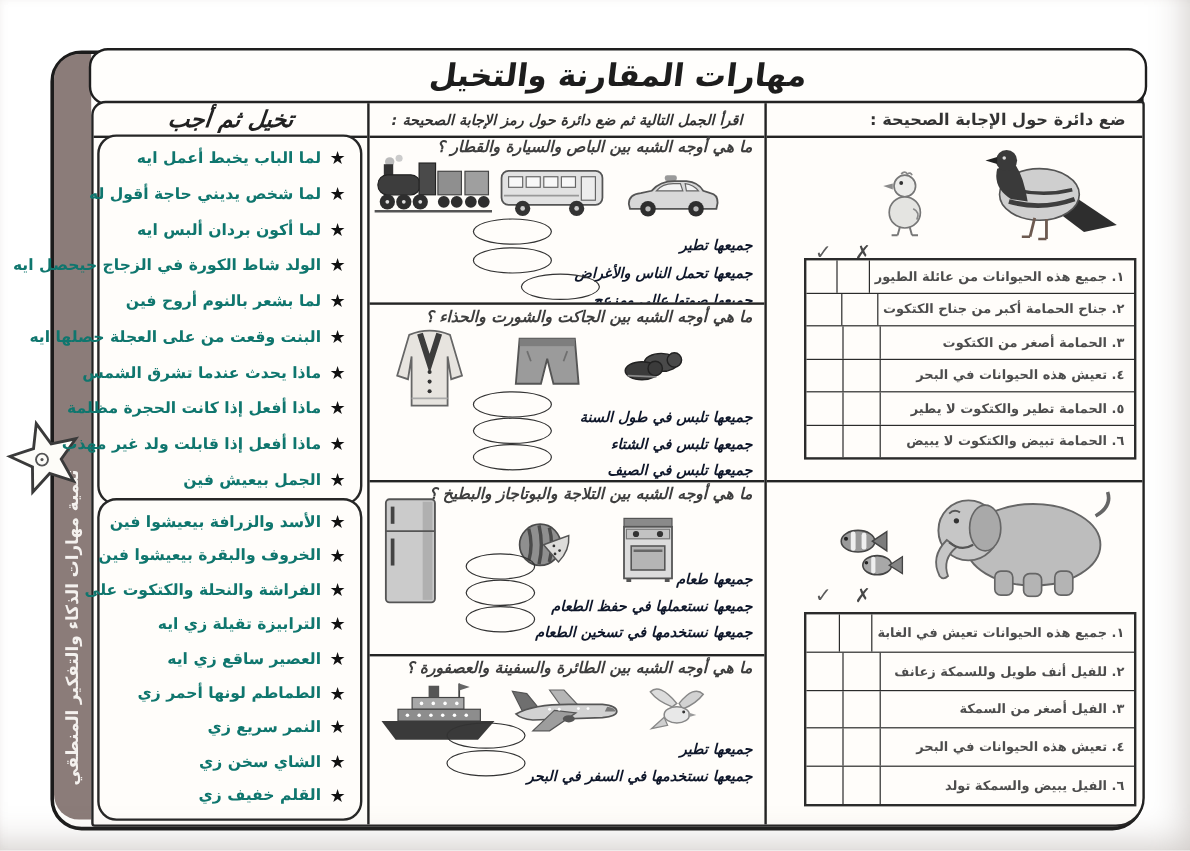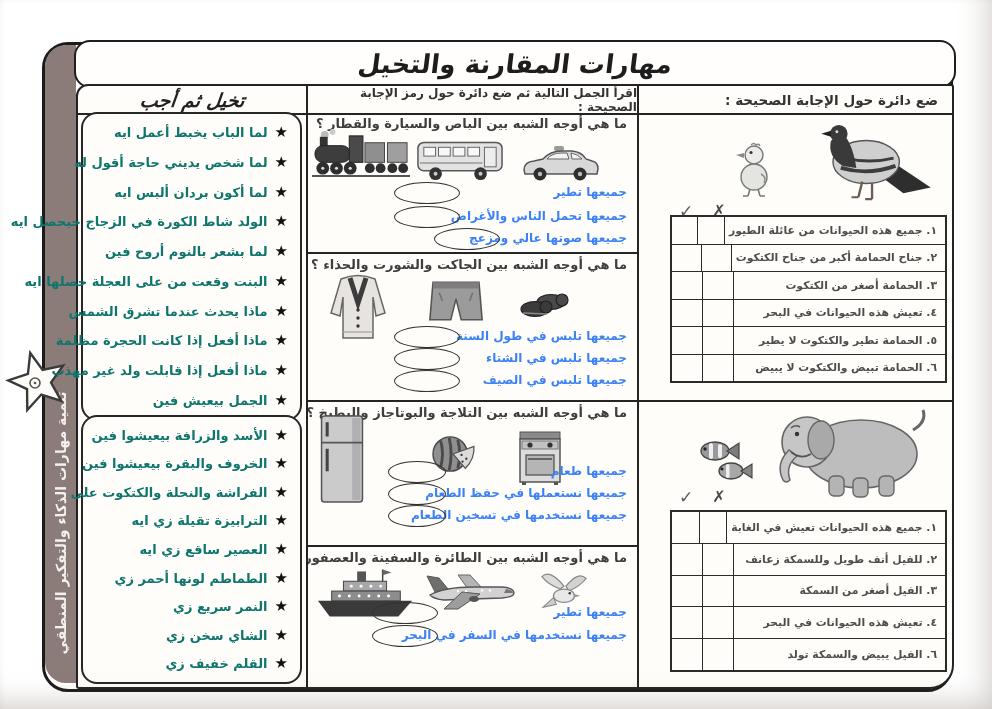--- a/index.html
+++ b/index.html
@@ -16,35 +16,35 @@
   .star-badge{position:absolute;left:5px;top:346px;}
   
   .title-box{position:absolute;left:74px;top:40px;width:878px;height:44px;background:#fffefc;
         border:2.6px solid #1e1e1e;border-radius:16px;display:flex;align-items:center;justify-content:center;}
   .title-box .t{font-size:26px;font-weight:bold;color:#1d1d1d;transform:skewX(-7deg);letter-spacing:.5px;direction:rtl;}
   
   .main{position:absolute;left:76px;top:84px;width:874px;height:601px;border:2.5px solid #232323;
         border-radius:12px 3px 24px 3px;background:#fffdfa;direction:rtl;}
   .col{position:absolute;top:0;bottom:0;}
   .col-right{right:0;width:313px;border-left:2.3px solid #232323;}
-  .col-mid{right:315px;width:329px;border-left:2.3px solid #232323;}
+  .col-mid{right:315px;width:329px;border-left:2.3px solid #232323;font-style:italic;}
   .col-left{right:646px;left:0;}
   .col-head{height:27px;border-bottom:2.3px solid #232323;display:flex;align-items:center;font-weight:bold;color:#333;}
   .col-right .col-head{justify-content:flex-start;padding-right:14px;font-size:13.5px;}
   .col-mid .col-head{justify-content:center;font-size:12px;}
   .col-left .col-head{justify-content:center;}
   .col-left .col-head .callig{font-size:19px;font-weight:bold;font-style:italic;transform:skewX(-6deg);color:#222;}
   .col-body{position:absolute;top:27px;bottom:0;left:0;right:0;}
   
   .m-sec{position:relative;overflow:hidden;border-bottom:2.2px solid #242424;}
   .m-sec.last{border-bottom:none;}
   .q{position:absolute;top:3px;right:10px;font-size:13px;font-weight:bold;color:#3e3e3e;white-space:nowrap;}
   .icon{position:absolute;}
   .ans{position:absolute;left:0;right:0;height:22px;}
-  .ans-text{position:absolute;right:10px;top:0;line-height:22px;font-size:12px;font-weight:bold;color:#3b82f6;white-space:nowrap;}
+  .ans-text{position:absolute;right:10px;top:12px;line-height:22px;font-size:12px;font-weight:bold;color:#0f172a;white-space:nowrap;}
   .oval{position:absolute;left:86px;top:1px;width:64px;height:20px;border:1.7px solid #333;border-radius:50%;background:transparent;}
   
   .r-sec{position:relative;overflow:hidden;}
   .r-sec.first{border-bottom:2.2px solid #242424;}
   .cb-head{position:absolute;left:33px;width:61px;display:flex;direction:ltr;justify-content:space-between;font-weight:bold;}
   .cb-head .chk{width:28px;text-align:center;font-size:17px;color:#5c5c5c;}
   .cb-head .crs{width:28px;text-align:center;font-size:16px;color:#474747;}
   .cb-table{position:absolute;left:31px;right:5px;border:2px solid #2b2b2b;display:flex;flex-direction:column;background:#fffdfa;}
   .cb-row{flex:1;display:flex;border-top:1.7px solid #2b2b2b;}
   .cb-row.first{border-top:none;}

